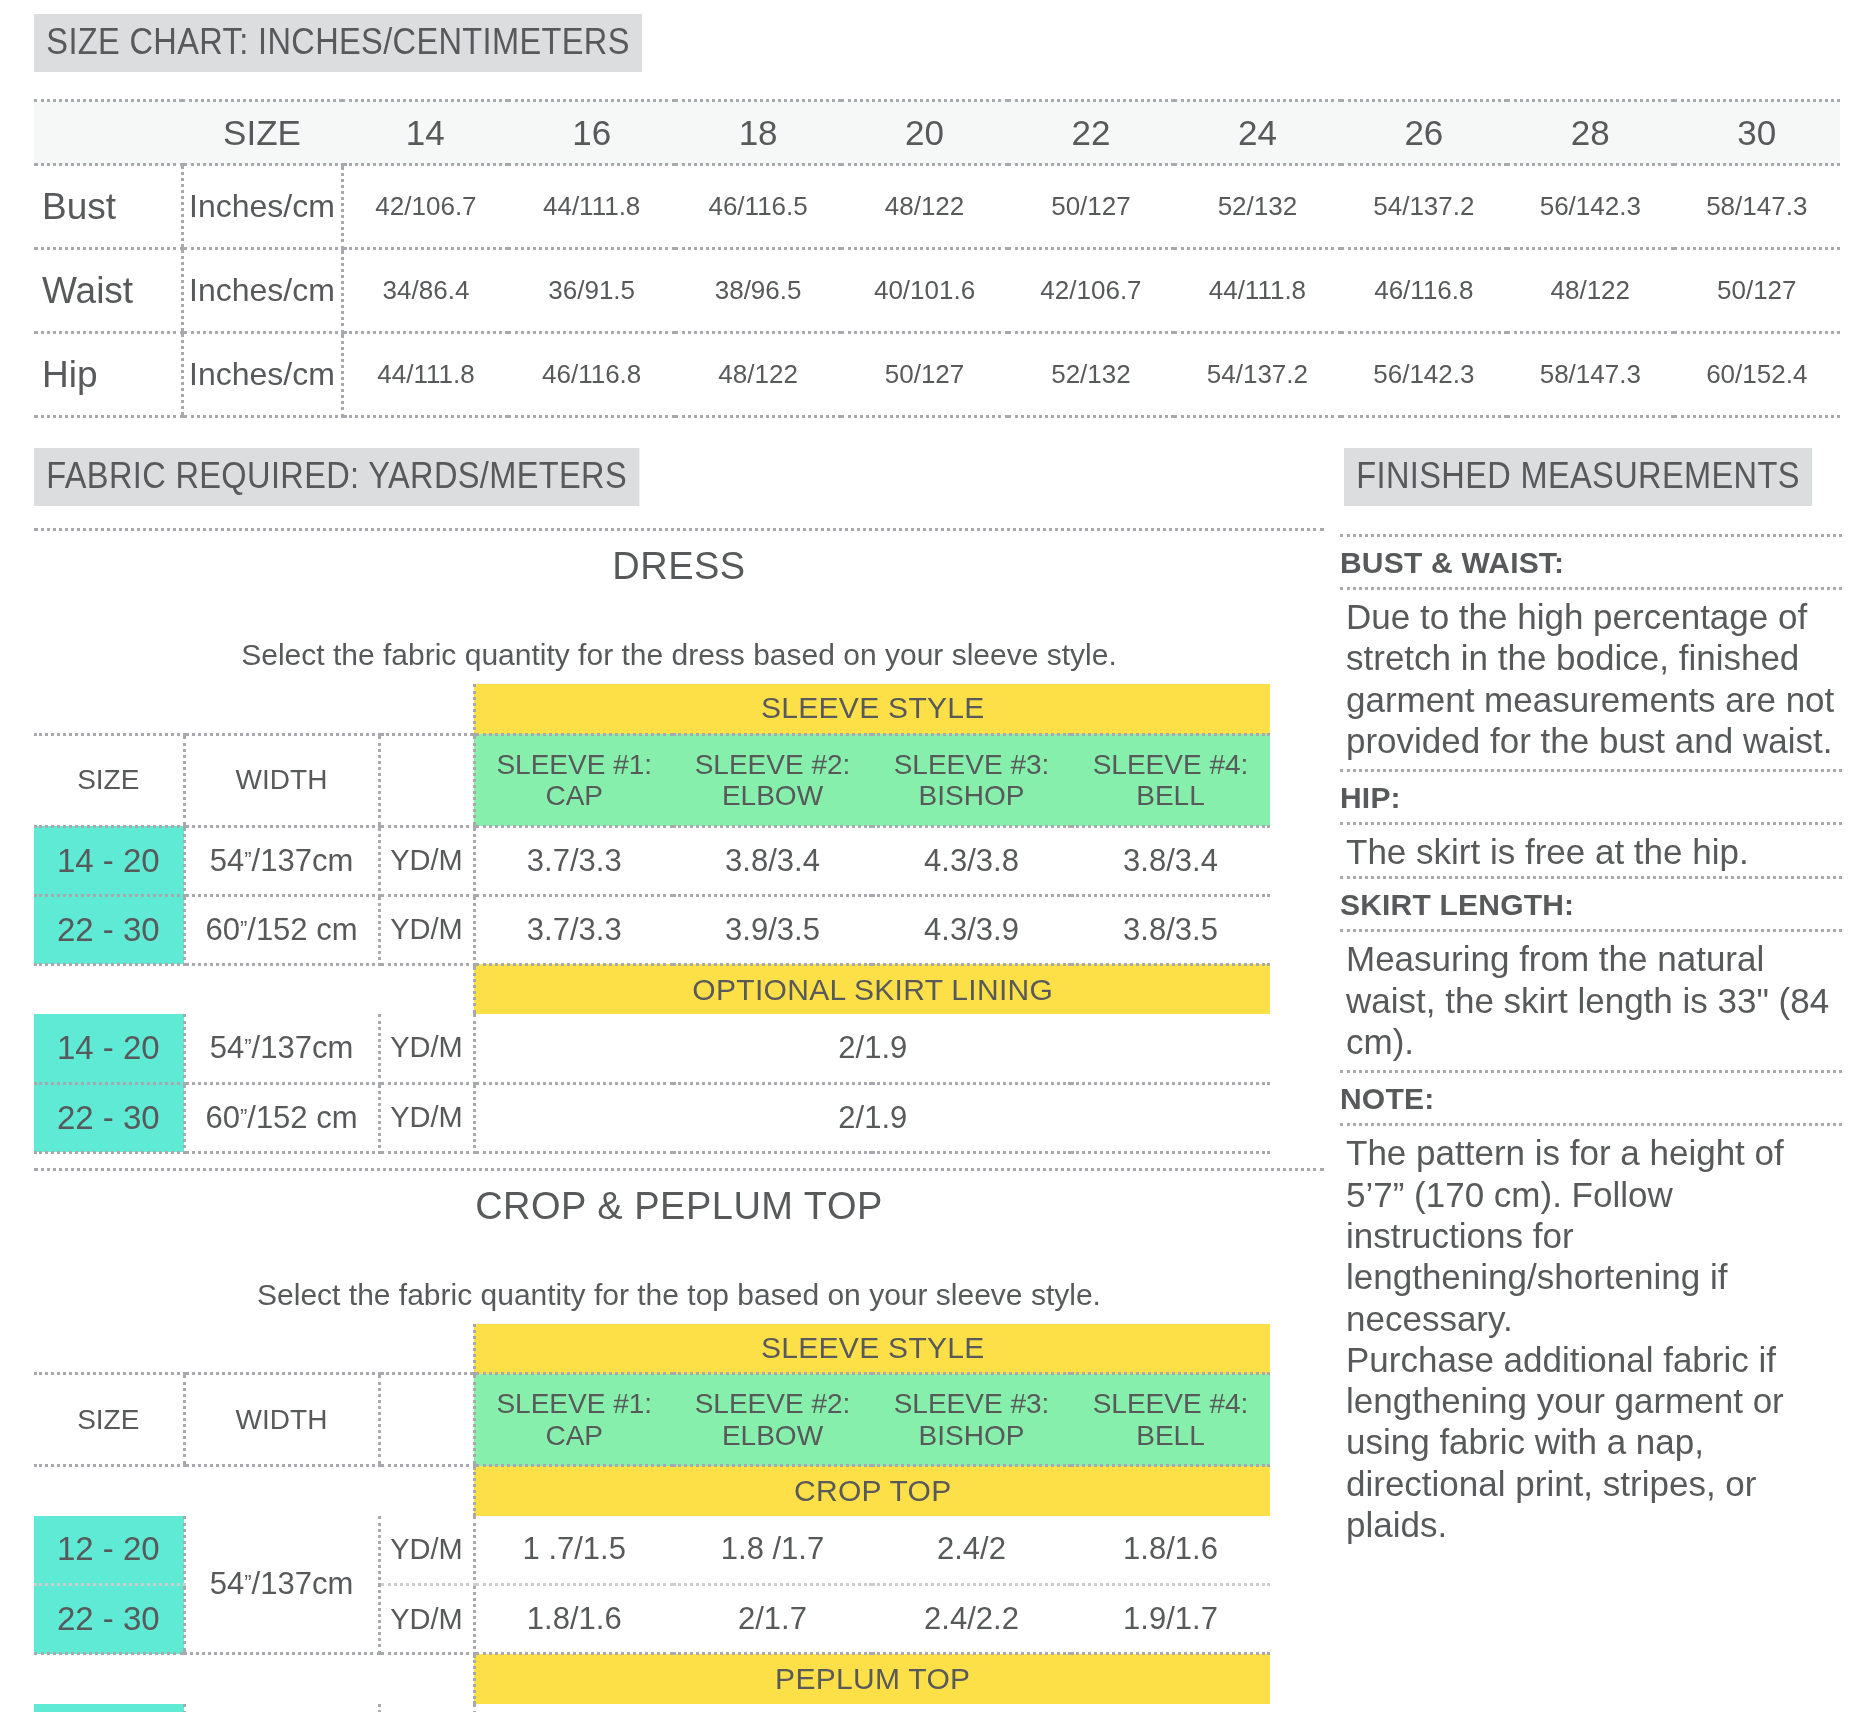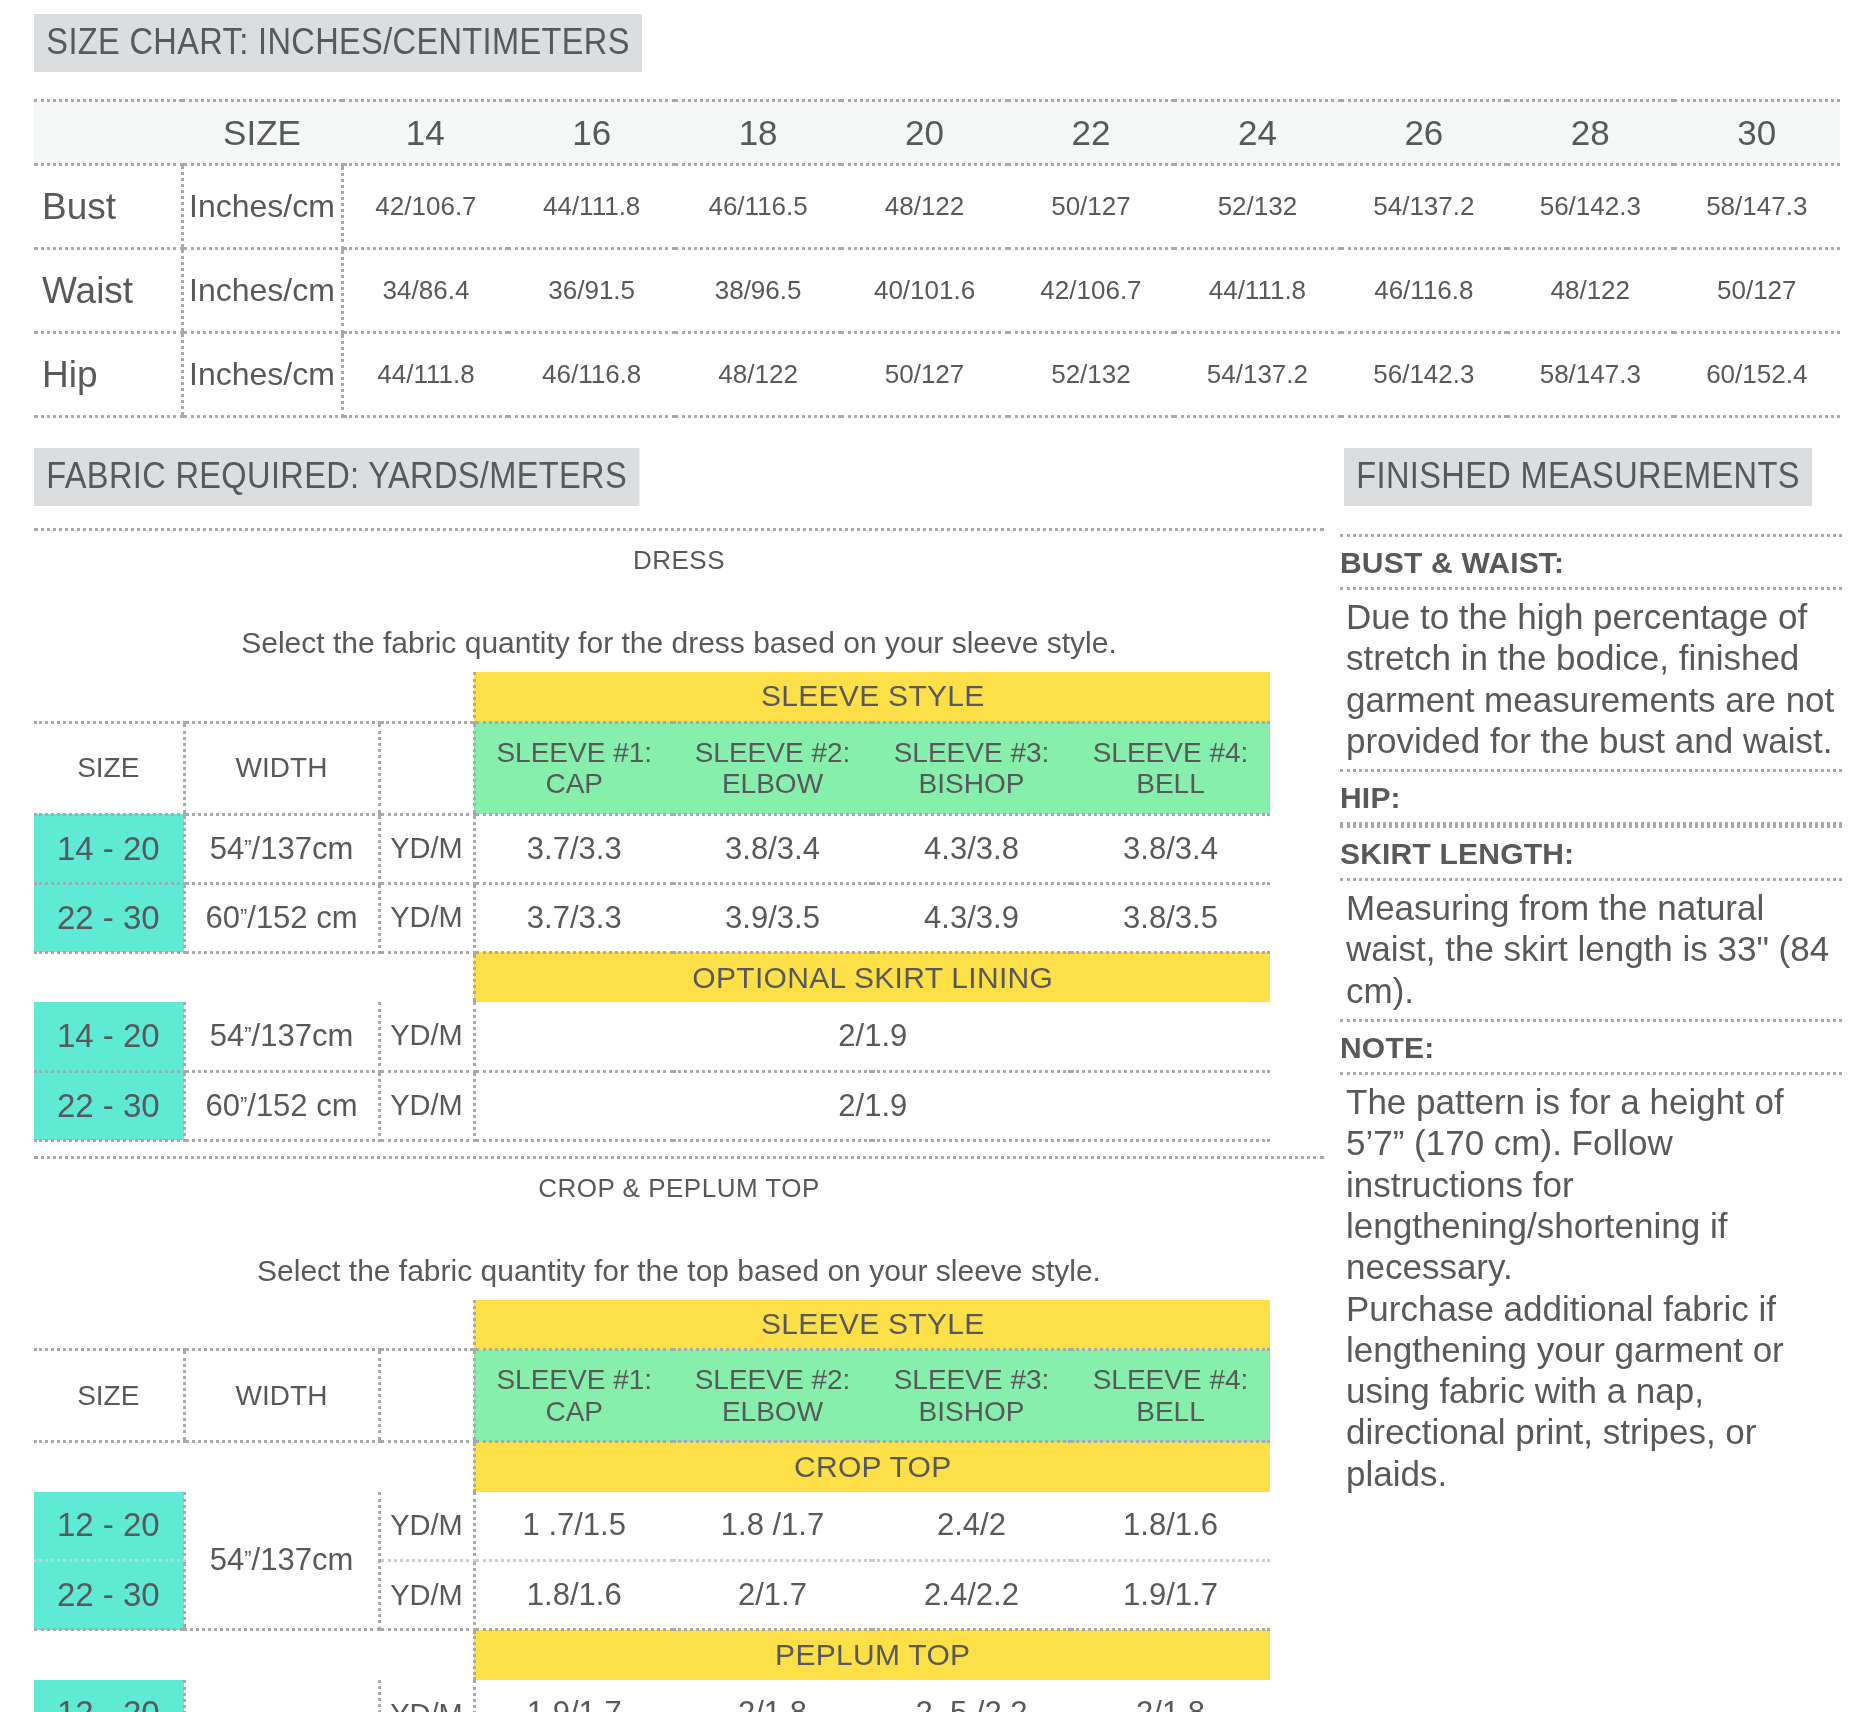--- a/index.html
+++ b/index.html
@@ -77,21 +77,21 @@
     display: flex;
     margin-top: 30px;
     align-items: flex-start;
   }
   .left-col  { width: 1290px; flex: 0 0 1290px; }
   .right-col { width: 518px; flex: 0 0 518px; padding-left: 16px; }
 
   
   .sub-title {
     text-align: center;
-    font-size: 26px;
+    font-size: 38px;
     letter-spacing: 0.5px;
     padding: 14px 0 10px 0;
     border-top: 3px dotted #a7a9ac;
   }
   .sub-note {
     text-align: center;
     font-size: 30px;
     padding-bottom: 12px;
     margin-top: 40px;
   }
@@ -450,20 +450,21 @@
     </div>
 
     <div class="right-col">
 
       <div class="band" id="finished-title">FINISHED MEASUREMENTS</div>
 
       <div class="fm-label first">BUST &amp; WAIST:</div>
       <div class="fm-body">Due to the high percentage of stretch in the bodice, finished garment measurements are not provided for the bust and waist.</div>
 
       <div class="fm-label">HIP:</div>
+      <div class="fm-body tight">The skirt is free at the hip.</div>
 
       <div class="fm-label">SKIRT LENGTH:</div>
       <div class="fm-body">Measuring from the natural waist, the skirt length is 33" (84 cm).</div>
 
       <div class="fm-label">NOTE:</div>
       <div class="fm-body">The pattern is for a height of 5’7” (170 cm). Follow instructions for lengthening/shortening if necessary.
 Purchase additional fabric if lengthening your garment or using fabric with a nap, directional print, stripes, or plaids.</div>
     </div>
 
   </div>

